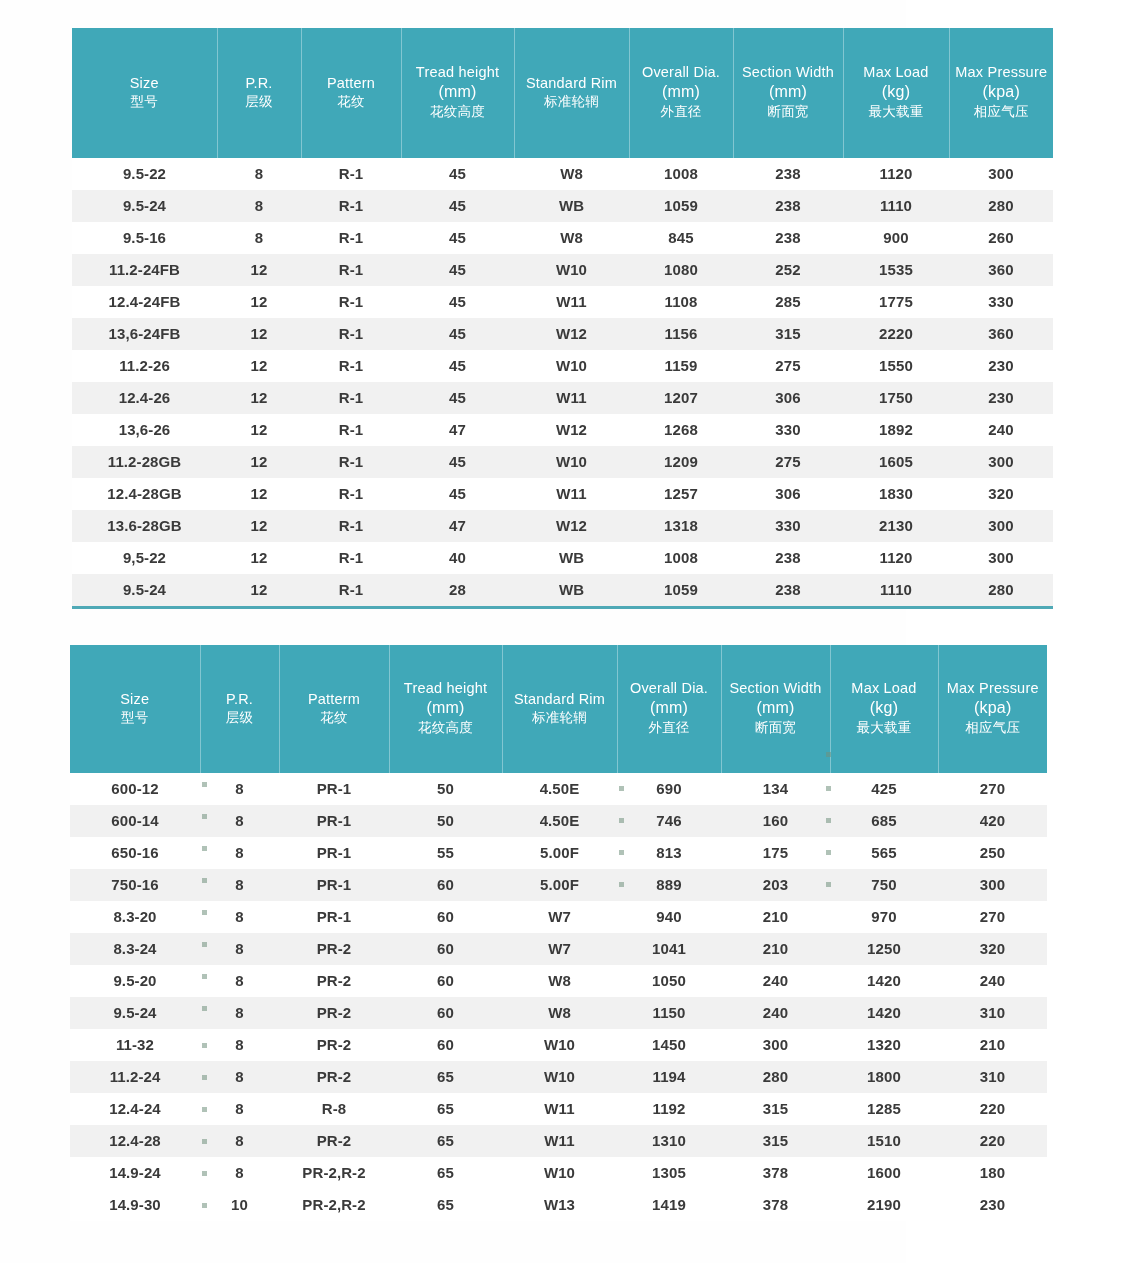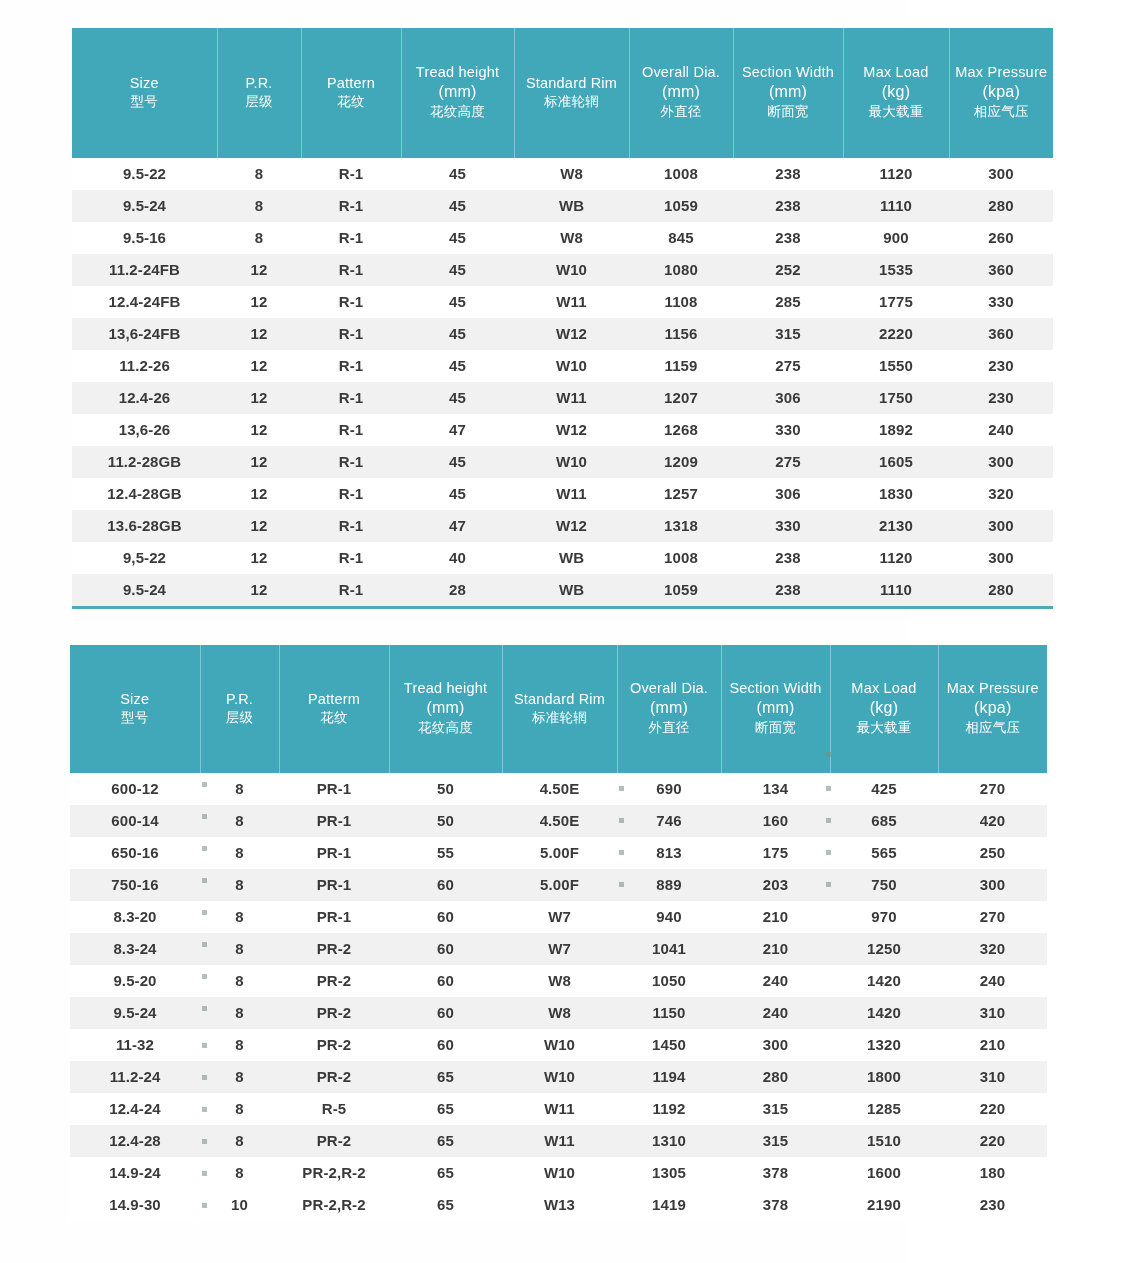--- a/index.html
+++ b/index.html
@@ -497,21 +497,21 @@
             <td>65</td>
             <td>W10</td>
             <td>1194</td>
             <td>280</td>
             <td>1800</td>
             <td>310</td>
           </tr>
           <tr class="odd">
             <td>12.4-24</td>
             <td>8</td>
-            <td>R-5</td>
+            <td>R-8</td>
             <td>65</td>
             <td>W11</td>
             <td>1192</td>
             <td>315</td>
             <td>1285</td>
             <td>220</td>
           </tr>
           <tr class="even">
             <td>12.4-28</td>
             <td>8</td>

